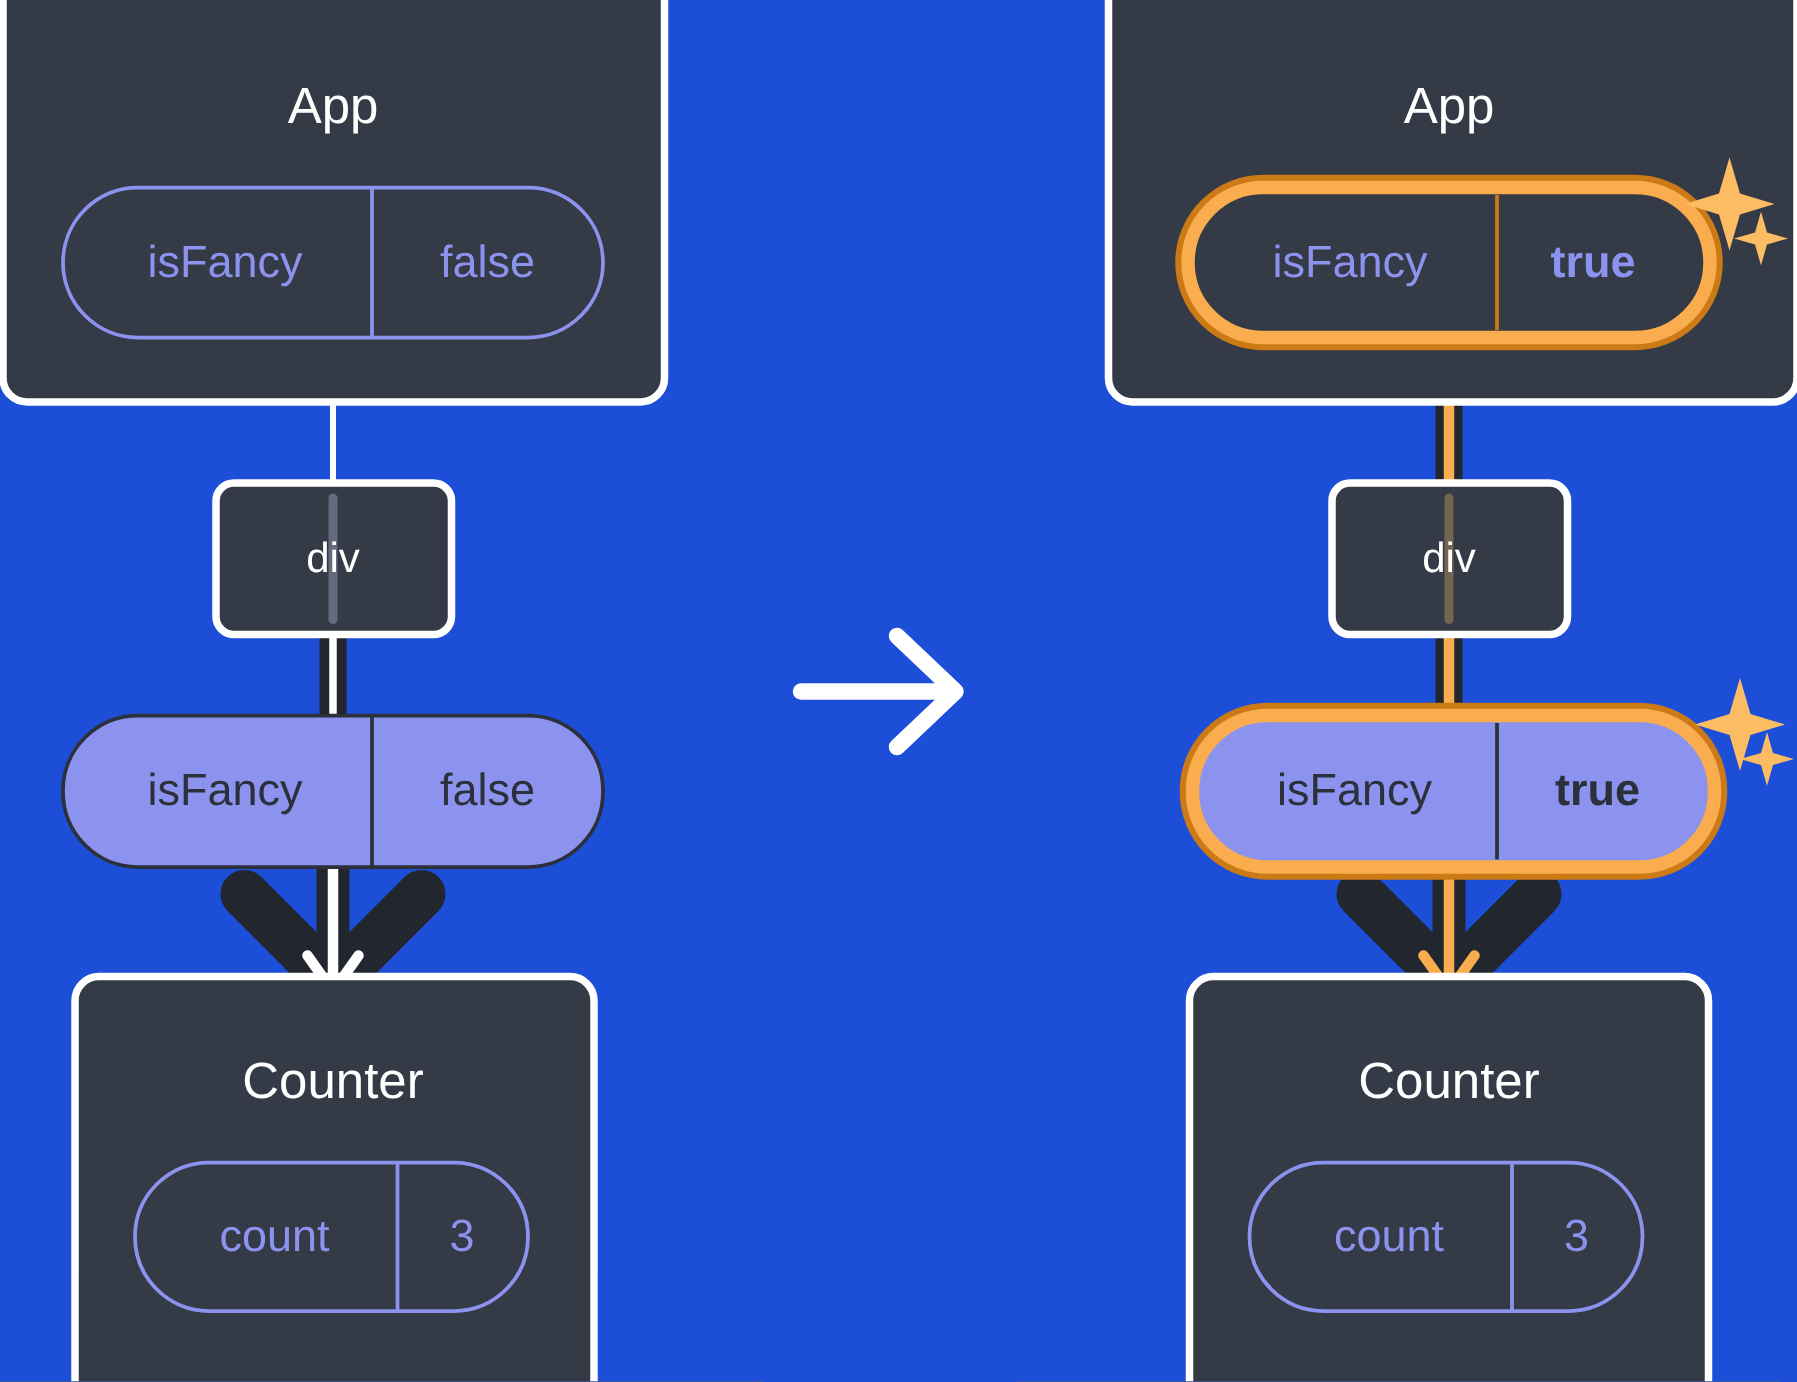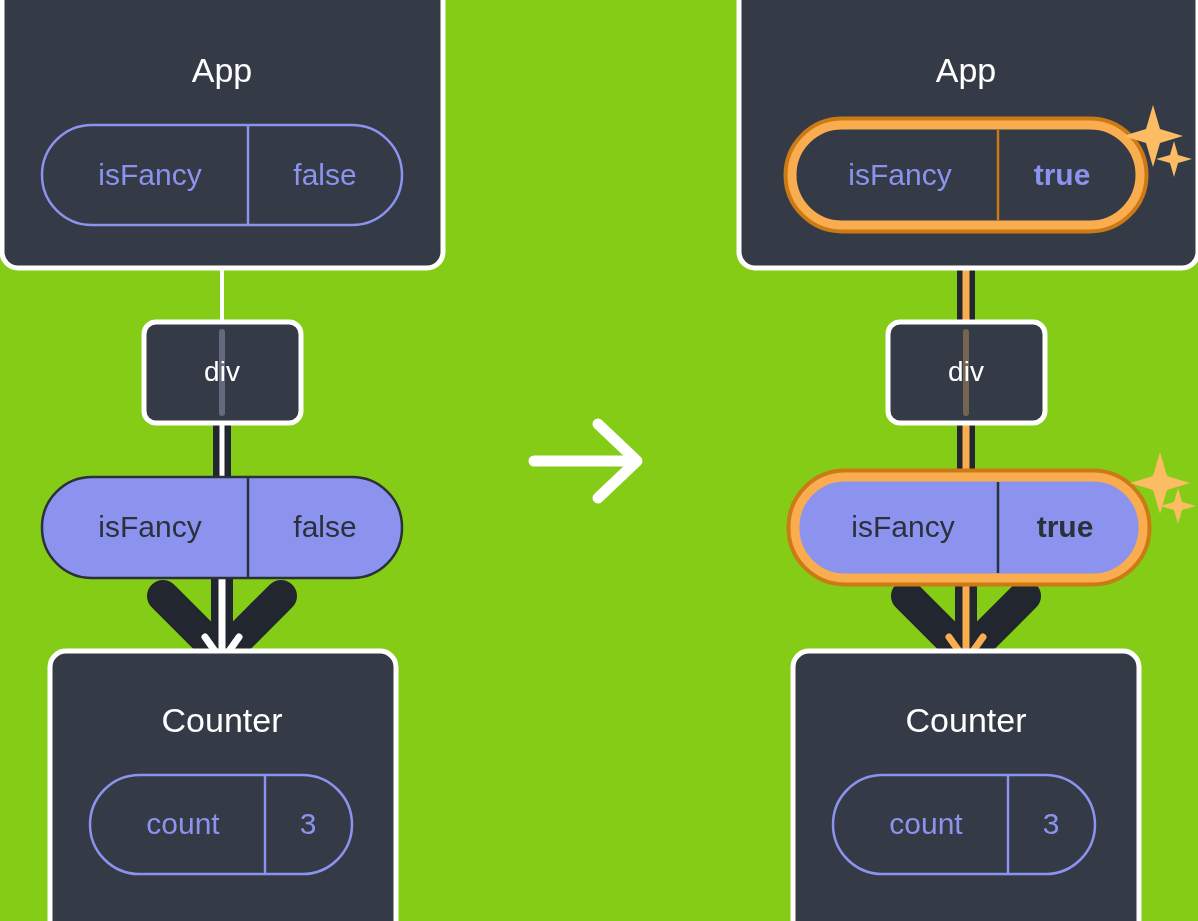--- a/index.html
+++ b/index.html
@@ -10,21 +10,21 @@
   body {
     width: 1198px;
     height: 921px;
     overflow: hidden;
     font-family: "Liberation Sans", sans-serif;
   }
   #stage {
     position: relative;
     width: 1198px;
     height: 921px;
-    background: #84cc16;
+    background: #1d4ed8;
   }
   svg#diagram {
     display: block;
     width: 1198px;
     height: 921px;
   }
   .box-title {
     font-family: "Liberation Sans", sans-serif;
     font-size: 34px;
     fill: #ffffff;

